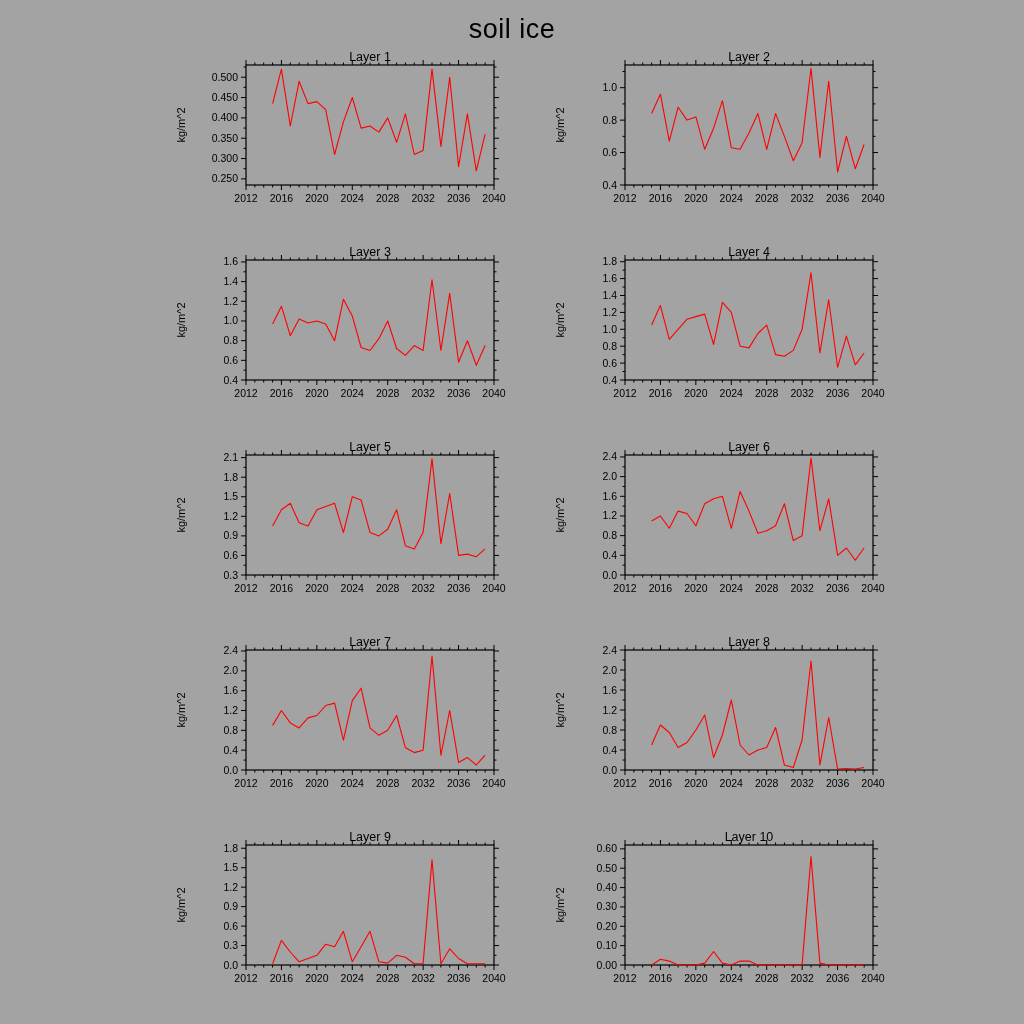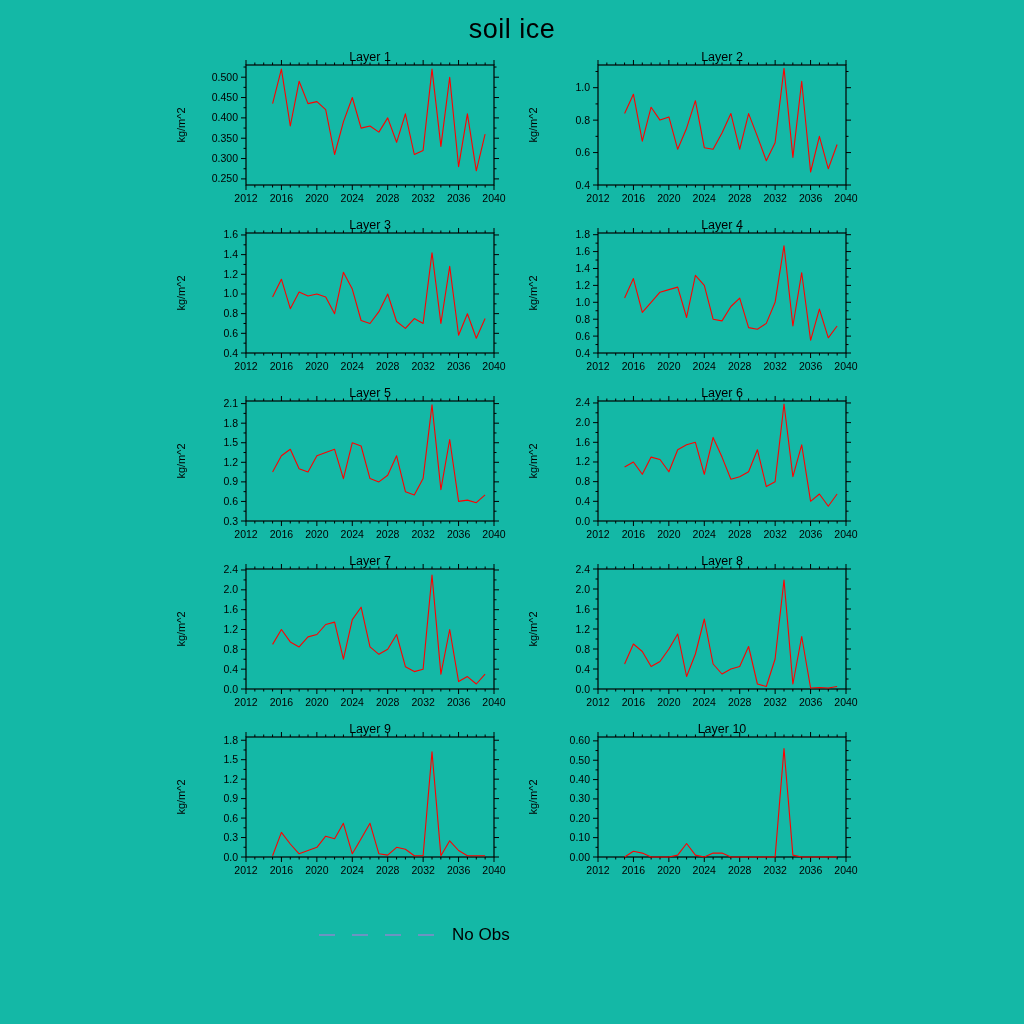--- a/index.html
+++ b/index.html
@@ -1,20 +1,20 @@
 <!DOCTYPE html>
 <html><head>
 <meta charset="utf-8">
 <style>
   html,body{margin:0;padding:0;background:#ffffff;}
-  .page{position:relative;width:1024px;height:1024px;background:#14b8a6;
+  .page{position:relative;width:1024px;height:1024px;background:#a3a3a3;
         font-family:"Liberation Sans",sans-serif;color:#000;overflow:hidden;}
   .fig-title{text-align:center;font-size:27px;padding-top:14px;letter-spacing:0.5px;}
   .panels{display:grid;grid-template-columns:repeat(2,352px);column-gap:0px;row-gap:0px;
-          margin-left:168px;margin-top:4px;}
+          margin-left:168px;margin-top:4px;gap:27px;}
   svg text{font-family:"Liberation Sans",sans-serif;fill:#000;}
   .legend{margin-left:318px;margin-top:36px;}
   .legend-row{display:flex;align-items:center;margin-bottom:30px;}
   .legend-label{font-size:17px;margin-left:16px;white-space:nowrap;}
 </style>
 </head>
 <body>
 
 <div class="page">
   <div class="fig-title">soil ice</div>

